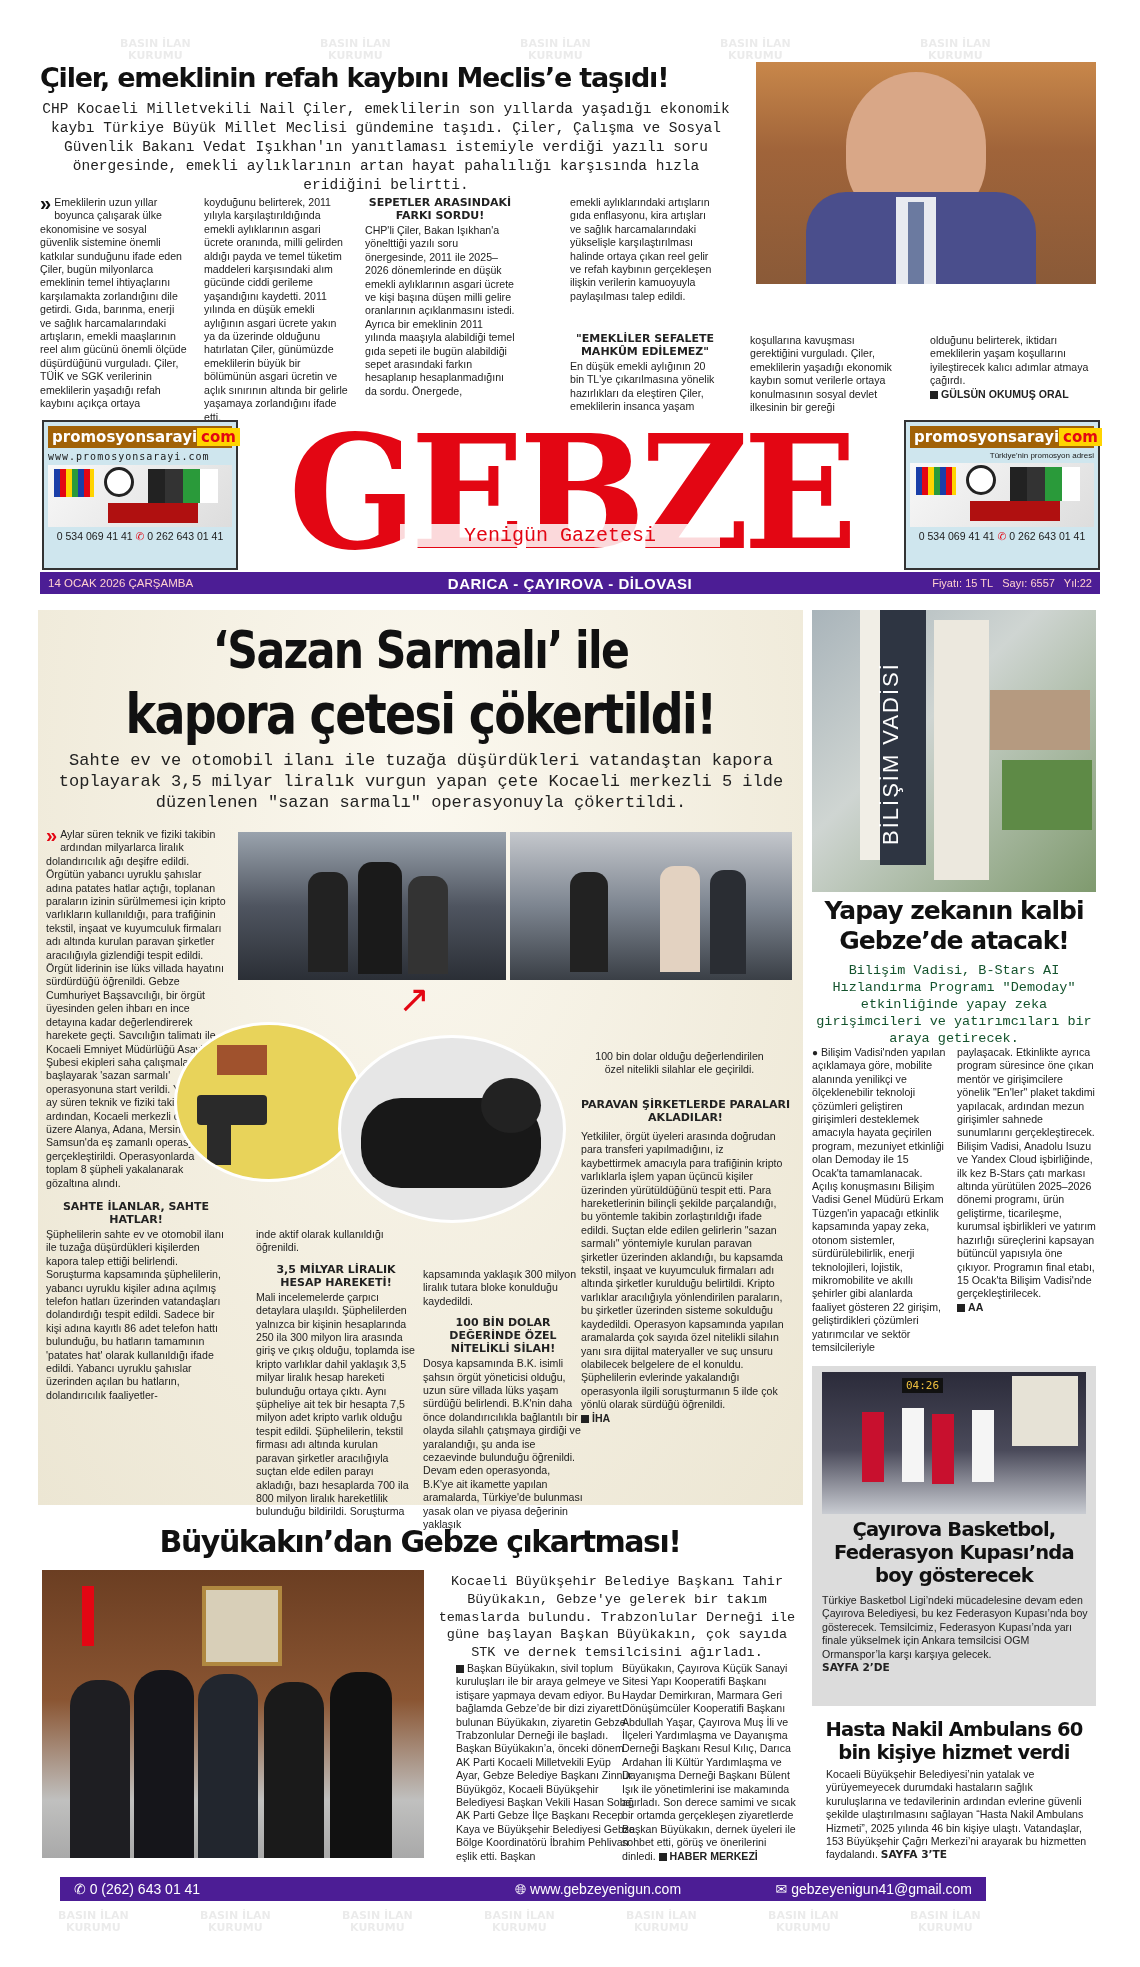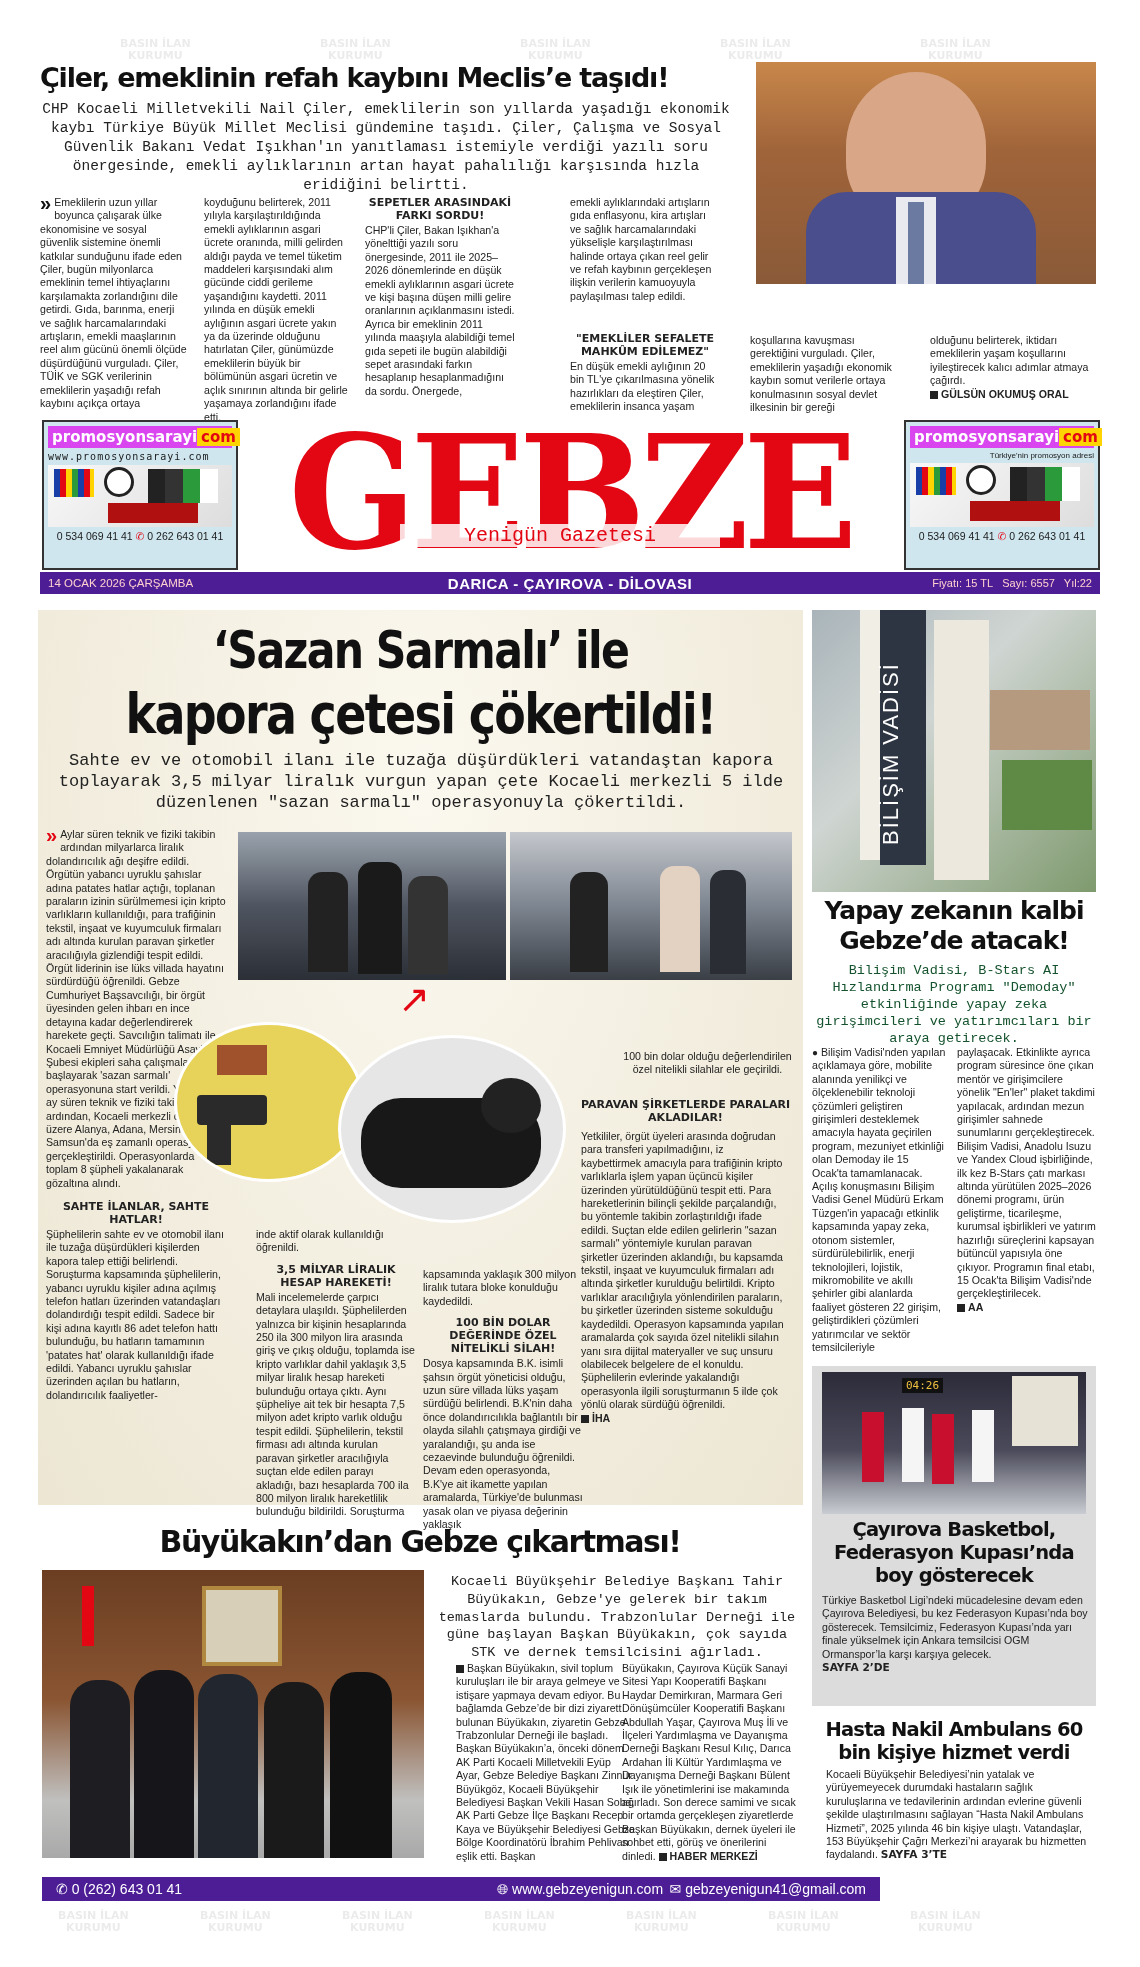--- a/index.html
+++ b/index.html
@@ -5,21 +5,21 @@
 *{box-sizing:border-box;margin:0;padding:0}
 body{width:1140px;height:1967px;background:#fff;font-family:"DejaVu Sans",sans-serif;color:#1a1a1a;position:relative;overflow:hidden}
 .abs{position:absolute}
 .h-black{font-family:"DejaVu Sans",sans-serif;font-weight:900;color:#111;letter-spacing:-1px}
 .serif{font-family:Liberation Mono, monospace}
 .col{font-size:10.6px;line-height:13.4px;color:#222;font-family:"Liberation Sans",sans-serif}
 .sub{font-weight:bold;text-align:center;font-size:11px;line-height:13px;margin:6px 0 2px;font-family:"DejaVu Sans",sans-serif}
 .sig{font-weight:bold}
 .photo{background:#777;overflow:hidden}
 .ad{border:2px solid #333;background:#cfe6ee;padding:4px}
-.ad .brand{background:#d946ef;color:#fff;font-weight:bold;font-size:15px;display:flex;justify-content:space-between;align-items:center;padding:2px 4px}
+.ad .brand{background:#a16207;color:#fff;font-weight:bold;font-size:15px;display:flex;justify-content:space-between;align-items:center;padding:2px 4px}
 .ad .brand .com{background:#ffd400;color:#e30613;padding:0 4px}
 .ad .url{font-size:10px;letter-spacing:1px;margin:3px 0;font-family:"DejaVu Sans Mono",monospace}
 .ad .prods{height:118px;background:linear-gradient(135deg,#f8f8f8,#ddd);position:relative}
 .ad .phone{font-size:10.5px;text-align:center;margin-top:3px;font-family:"Liberation Sans",sans-serif}
 .redbar{background:#4c1d95;color:#fff}
 .chev{color:#111;font-weight:900;font-size:20px;line-height:14px;float:left;margin-right:3px}
 .chev.red{color:#e30613}
 .sq{display:inline-block;width:8px;height:8px;background:#222;margin-right:3px;vertical-align:middle}
 .wm{position:absolute;color:rgba(120,120,120,0.15);font-size:11px;font-weight:bold;text-align:center;line-height:12px;pointer-events:none}
 </style>
@@ -129,21 +129,21 @@
   <div class="photo" style="position:absolute;left:136px;top:412px;width:190px;height:160px;border-radius:50%;background:#e8d35a;border:3px solid #fff">
     <div style="position:absolute;left:20px;top:70px;width:70px;height:30px;background:#2a2a2a;border-radius:4px"></div>
     <div style="position:absolute;left:30px;top:95px;width:24px;height:45px;background:#2a2a2a"></div>
     <div style="position:absolute;left:40px;top:20px;width:50px;height:30px;background:#a0522d"></div>
   </div>
   <div class="photo" style="position:absolute;left:300px;top:425px;width:228px;height:188px;border-radius:50%;background:#e6e6e6;border:3px solid #fff">
     <div style="position:absolute;left:20px;top:60px;width:180px;height:90px;background:#181818;border-radius:40px"></div>
     <div style="position:absolute;left:140px;top:40px;width:60px;height:55px;background:#222;border-radius:50%"></div>
   </div>
 
-  <div class="col" style="position:absolute;left:577px;top:440px;width:185px;text-align:center">100 bin dolar olduğu değerlendirilen özel nitelikli silahlar ele geçirildi.</div>
+  <div class="col" style="position:absolute;left:549px;top:440px;width:185px;text-align:center">100 bin dolar olduğu değerlendirilen özel nitelikli silahlar ele geçirildi.</div>
   <div class="col" style="position:absolute;left:540px;top:488px;width:215px;text-align:center">
     <div class="sub" style="margin-top:0">PARAVAN ŞİRKETLERDE PARALARI AKLADILAR!</div>
   </div>
   <div class="col" style="position:absolute;left:543px;top:520px;width:205px">
     <div>Yetkililer, örgüt üyeleri arasında doğrudan para transferi yapılmadığını, iz kaybettirmek amacıyla para trafiğinin kripto varlıklarla işlem yapan üçüncü kişiler üzerinden yürütüldüğünü tespit etti. Para hareketlerinin bilinçli şekilde parçalandığı, bu yöntemle takibin zorlaştırıldığı ifade edildi. Suçtan elde edilen gelirlerin "sazan sarmalı" yöntemiyle kurulan paravan şirketler üzerinden aklandığı, bu kapsamda tekstil, inşaat ve kuyumculuk firmaları adı altında şirketler kurulduğu belirtildi. Kripto varlıklar aracılığıyla yönlendirilen paraların, bu şirketler üzerinden sisteme sokulduğu kaydedildi. Operasyon kapsamında yapılan aramalarda çok sayıda özel nitelikli silahın yanı sıra dijital materyaller ve suç unsuru olabilecek belgelere de el konuldu. Şüphelilerin evlerinde yakalandığı operasyonla ilgili soruşturmanın 5 ilde çok yönlü olarak sürdüğü öğrenildi.</div>
     <span class="sig"><span class="sq"></span><span>İHA</span></span>
   </div>
 
   <div class="col" style="position:absolute;left:218px;top:618px;width:160px">
     <div>inde aktif olarak kullanıldığı öğrenildi.</div>
@@ -215,21 +215,21 @@
   <p class="abs serif" style="left:432px;top:1573px;width:370px;font-size:13.5px;line-height:17.8px;text-align:center;color:#222">Kocaeli Büyükşehir Belediye Başkanı Tahir Büyükakın, Gebze'ye gelerek bir takım temaslarda bulundu. Trabzonlular Derneği ile güne başlayan Başkan Büyükakın, çok sayıda STK ve dernek temsilcisini ağırladı.</p>
   <div class="abs col" style="left:456px;top:1662px;width:180px">
     <span class="sq"></span><span>Başkan Büyükakın, sivil toplum kuruluşları ile bir araya gelmeye ve istişare yapmaya devam ediyor. Bu bağlamda Gebze’de bir dizi ziyarett bulunan Büyükakın, ziyaretin Gebze Trabzonlular Derneği ile başladı. Başkan Büyükakın’a, önceki dönem AK Parti Kocaeli Milletvekili Eyüp Ayar, Gebze Belediye Başkanı Zinnur Büyükgöz, Kocaeli Büyükşehir Belediyesi Başkan Vekili Hasan Soba, AK Parti Gebze İlçe Başkanı Recep Kaya ve Büyükşehir Belediyesi Gebze Bölge Koordinatörü İbrahim Pehlivan eşlik etti. Başkan</span>
   </div>
   <div class="abs col" style="left:622px;top:1662px;width:180px">
     <span>Büyükakın, Çayırova Küçük Sanayi Sitesi Yapı Kooperatifi Başkanı Haydar Demirkıran, Marmara Geri Dönüşümcüler Kooperatifi Başkanı Abdullah Yaşar, Çayırova Muş İli ve İlçeleri Yardımlaşma ve Dayanışma Derneği Başkanı Resul Kılıç, Darıca Ardahan İli Kültür Yardımlaşma ve Dayanışma Derneği Başkanı Bülent Işık ile yönetimlerini ise makamında ağırladı. Son derece samimi ve sıcak bir ortamda gerçekleşen ziyaretlerde Başkan Büyükakın, dernek üyeleri ile sohbet etti, görüş ve önerilerini dinledi.</span>
     <span class="sig"><span class="sq"></span><span>HABER MERKEZİ</span></span>
   </div>
 </section>
 
-<footer class="abs redbar" style="left:42px;top:1877px;width:838px;height:24px;display:flex;align-items:center;font-family:'Liberation Sans',sans-serif;font-size:14px">
+<footer class="abs redbar" style="left:60px;top:1877px;width:926px;height:24px;display:flex;align-items:center;font-family:'Liberation Sans',sans-serif;font-size:14px">
   <span style="position:absolute;left:14px"><span>✆</span> <span>0 (262) 643 01 41</span></span>
   <span style="position:absolute;left:455px"><span>🌐︎</span> <span>www.gebzeyenigun.com</span></span>
   <span style="position:absolute;right:14px"><span>✉</span> <span>gebzeyenigun41@gmail.com</span></span>
 </footer>
 
 <div class="wm" style="left:58px;top:1910px"><span>BASIN İLAN</span><br><span>KURUMU</span></div>
 <div class="wm" style="left:200px;top:1910px"><span>BASIN İLAN</span><br><span>KURUMU</span></div>
 <div class="wm" style="left:342px;top:1910px"><span>BASIN İLAN</span><br><span>KURUMU</span></div>
 <div class="wm" style="left:484px;top:1910px"><span>BASIN İLAN</span><br><span>KURUMU</span></div>
 <div class="wm" style="left:626px;top:1910px"><span>BASIN İLAN</span><br><span>KURUMU</span></div>

